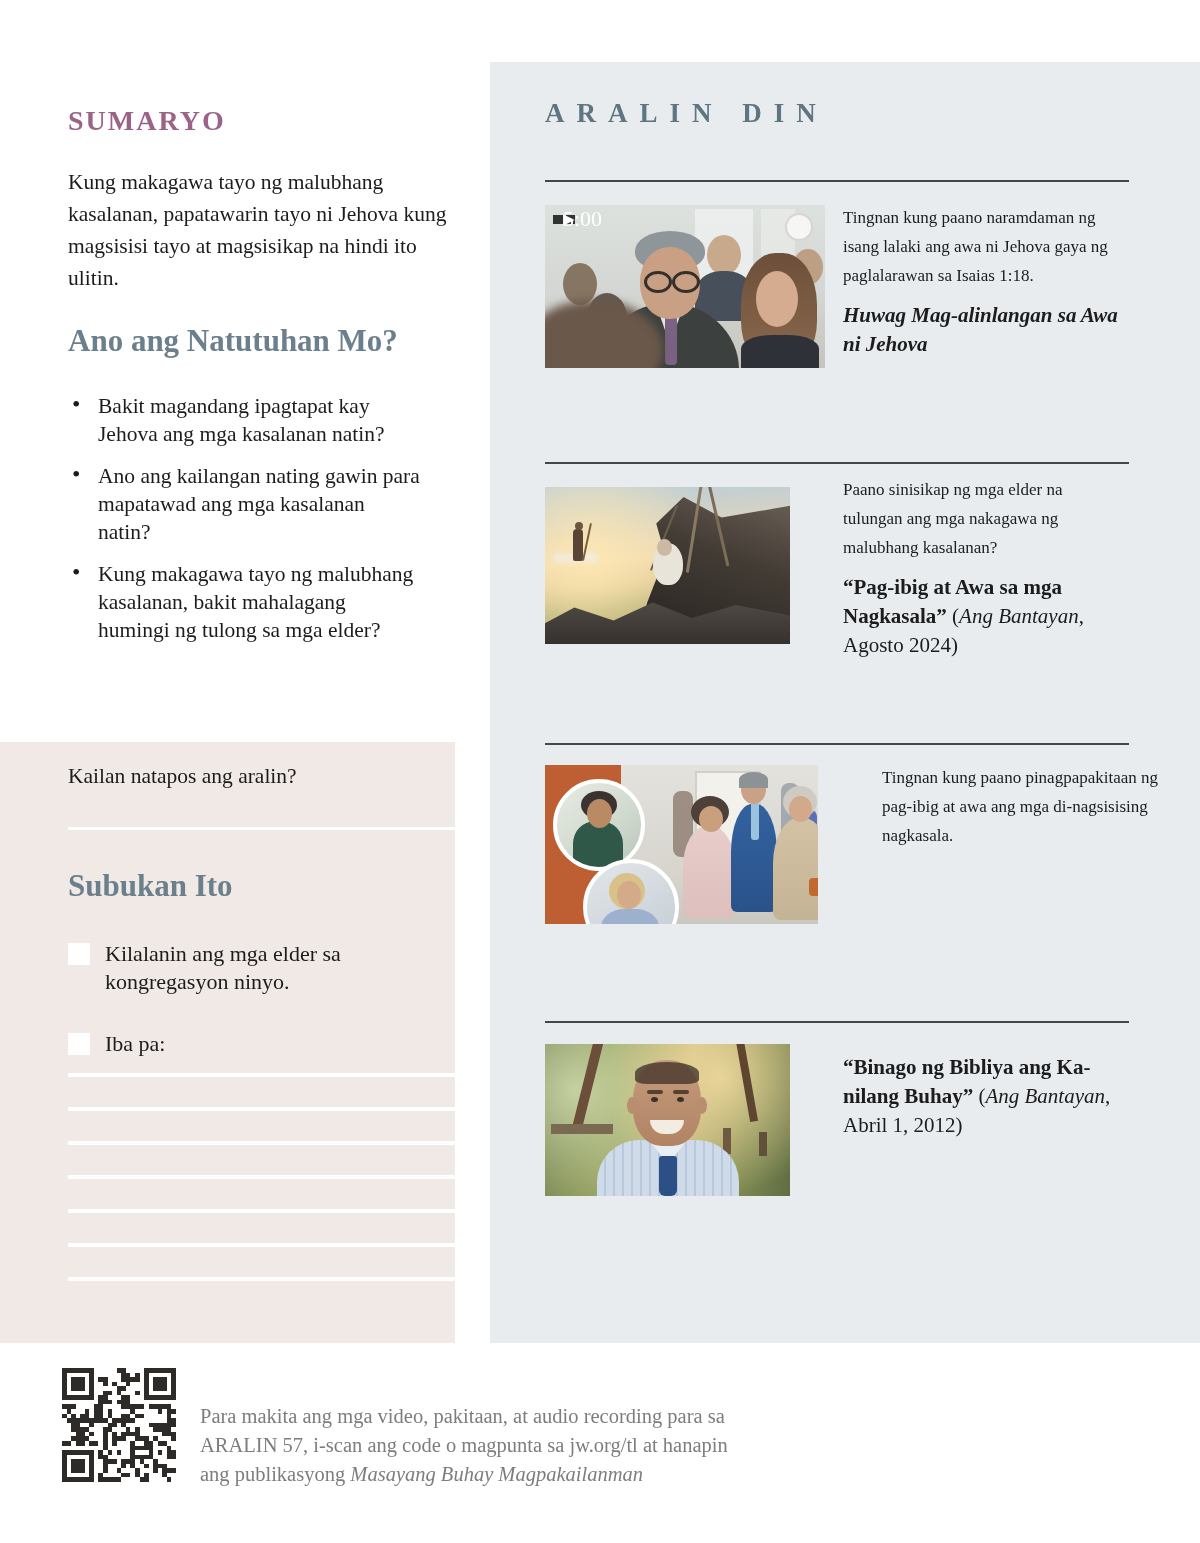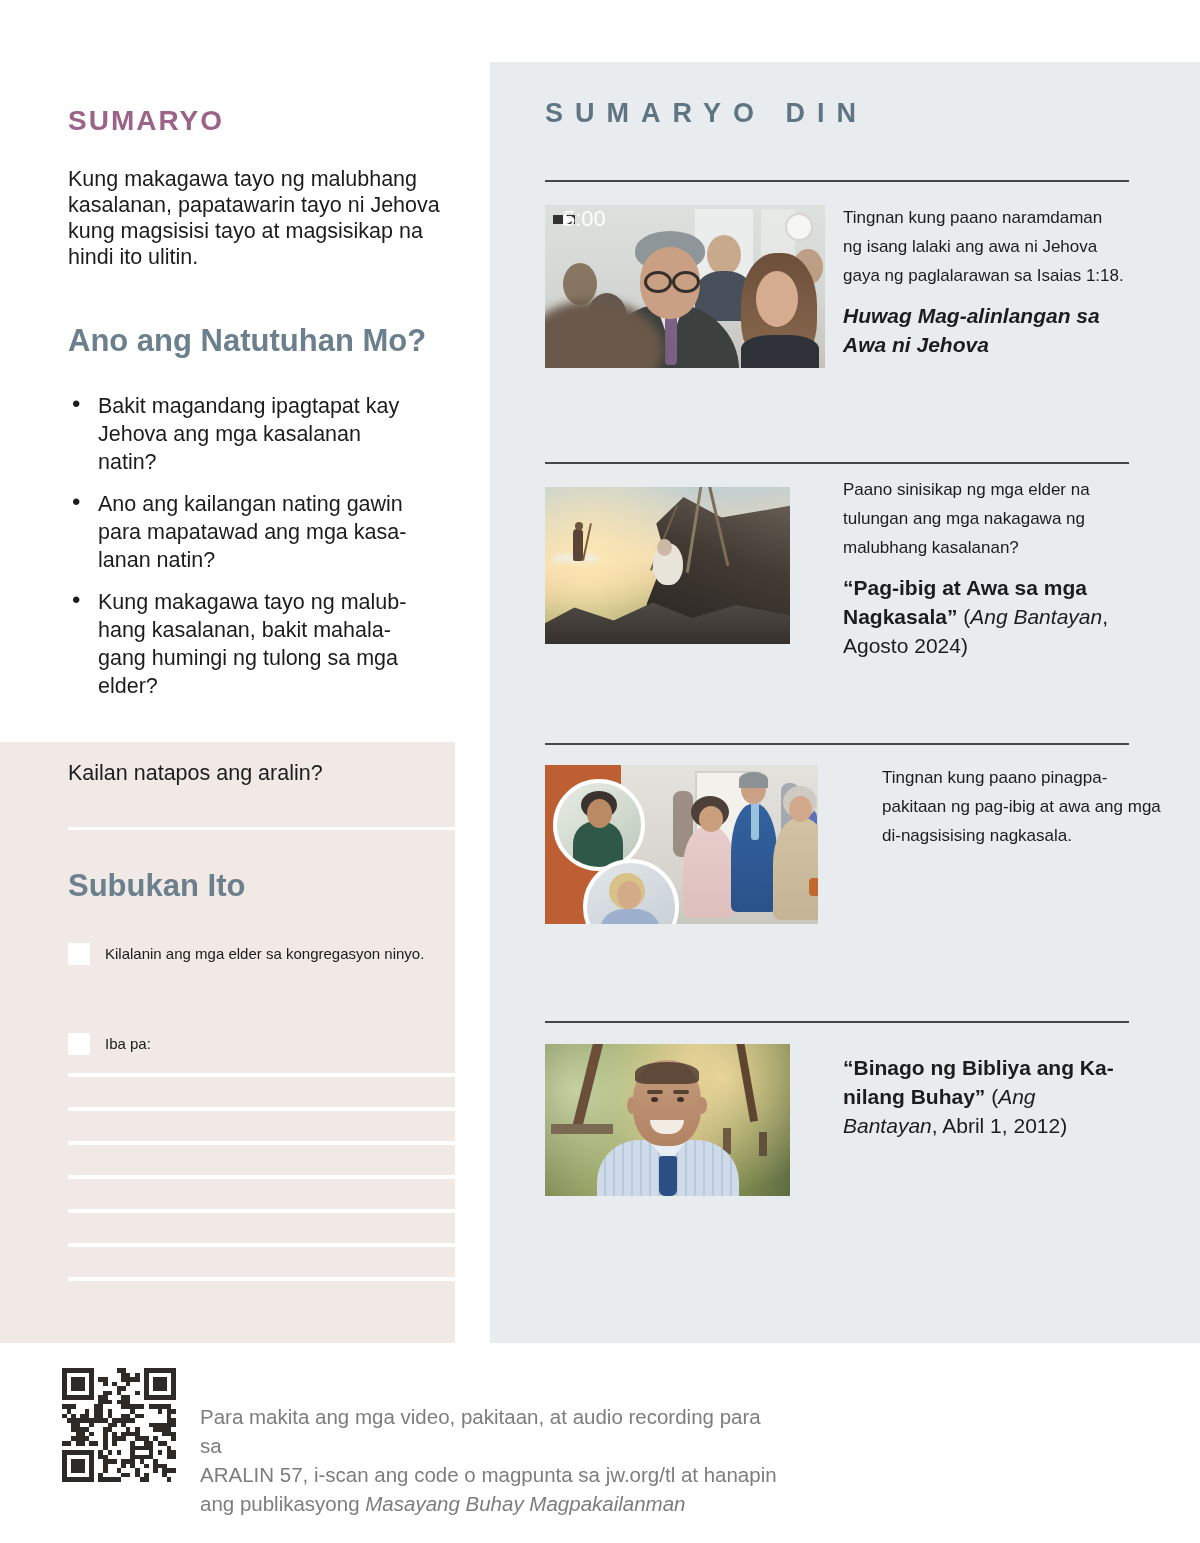--- a/index.html
+++ b/index.html
@@ -1,32 +1,32 @@
 <!DOCTYPE html>
 <html><head>
 <meta charset="utf-8">
 <style>
   html,body{margin:0;padding:0;background:#ffffff;}
   .page{position:relative;width:1200px;height:1543px;background:#ffffff;
         font-family:"Liberation Sans",sans-serif;color:#1c1c1c;overflow:hidden;}
-  .abs{position:absolute;}
+  .abs{position:absolute;font-family:Liberation Serif, serif;}
 
   
   .h-summary{font-size:28px;font-weight:bold;letter-spacing:2px;color:#9a6387;}
-  .body-t{font-size:21.5px;line-height:26px;}
+  .body-t{font-size:21.5px;line-height:32px;}
   .h-section{font-size:31px;font-weight:bold;color:#6b7f8c;}
   .q-list{list-style:none;margin:0;padding:0;width:352px;}
   .q-item{position:relative;padding-left:30px;margin-bottom:14px;font-size:21.5px;line-height:28px;}
   .q-item .bullet{position:absolute;left:4px;top:-2px;font-size:24px;}
 
   
   .worksheet{left:0;top:742px;width:455px;height:601px;background:#f0e9e5;}
   .wline{height:4px;background:#ffffff;}
   .checkbox{width:22px;height:22px;background:#ffffff;}
-  .task-label{font-size:15px;line-height:28px;width:330px;}
+  .task-label{font-size:22px;line-height:28px;width:330px;}
 
   
   .panel{left:490px;top:62px;width:710px;height:1281px;background:#e8ecef;}
   .h-seealso{font-size:27px;font-weight:bold;letter-spacing:12px;color:#5f7582;white-space:nowrap;}
   .rule{width:584px;height:2px;background:#43474a;}
   .see-text{width:282px;}
   .desc{font-size:17px;line-height:29px;}
   .ref{margin-top:11px;font-size:21px;line-height:29px;font-weight:bold;}
   .ref .plain{font-weight:normal;}
   .ref .src{font-weight:normal;font-style:italic;}
@@ -181,21 +181,21 @@
     <div class="abs wline" style="left:68px;top:365px;width:387px;"></div>
     <div class="abs wline" style="left:68px;top:399px;width:387px;"></div>
     <div class="abs wline" style="left:68px;top:433px;width:387px;"></div>
     <div class="abs wline" style="left:68px;top:467px;width:387px;"></div>
     <div class="abs wline" style="left:68px;top:501px;width:387px;"></div>
     <div class="abs wline" style="left:68px;top:535px;width:387px;"></div>
   </div>
 
   <div class="abs panel"></div>
 
-  <div class="abs h-seealso" style="left:545px;top:98px;">SUMARYO DIN</div>
+  <div class="abs h-seealso" style="left:545px;top:98px;">ARALIN DIN</div>
 
   <div class="abs rule" style="left:545px;top:180px;"></div>
   <div class="abs rule" style="left:545px;top:462px;"></div>
   <div class="abs rule" style="left:545px;top:743px;"></div>
   <div class="abs rule" style="left:545px;top:1021px;"></div>
 
   <div class="abs media m1" style="left:545px;top:205px;width:280px;height:163px;">
     <div class="m1-win1"></div>
     <div class="m1-win2"></div>
     <div class="m1-clock"></div>

